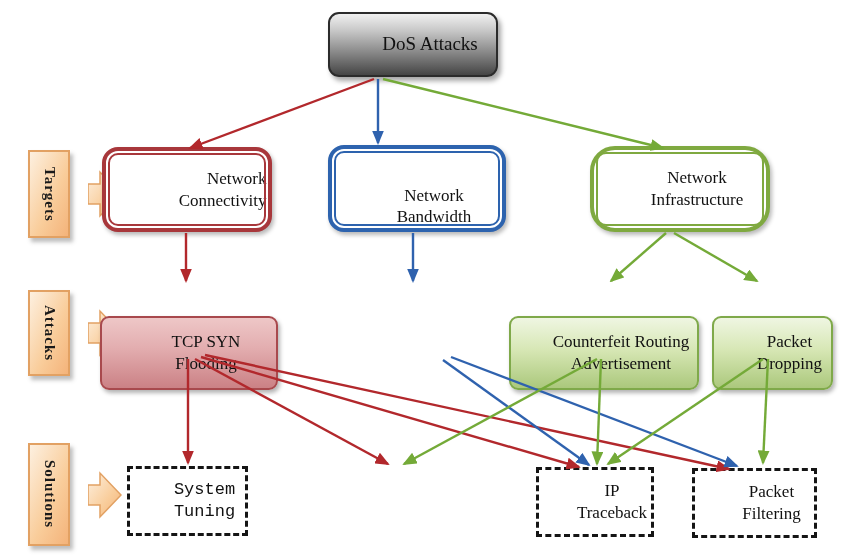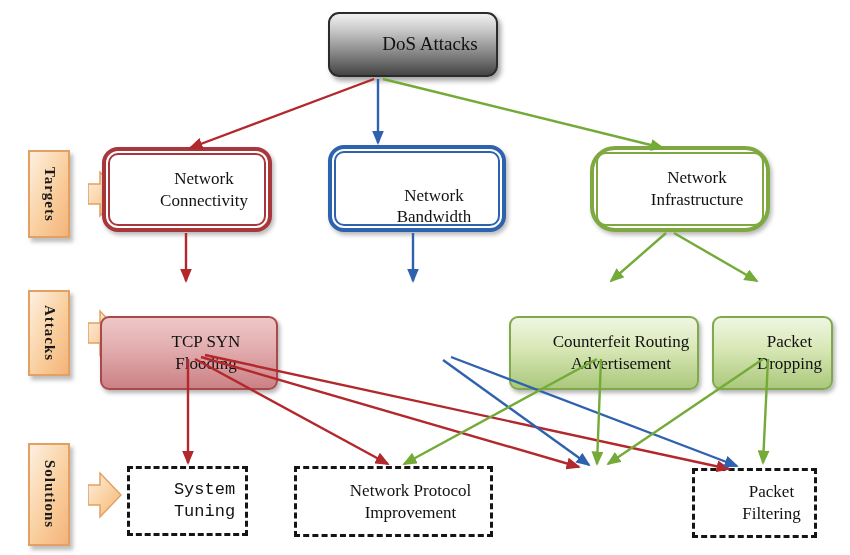--- a/index.html
+++ b/index.html
@@ -18,21 +18,21 @@
     border:2px solid #2b2b2b;border-radius:11px;
     box-shadow:3px 4px 5px rgba(0,0,0,.35);
     font-size:19px;
   }
 
   
   .t-box{background:#fff;border-radius:16px;border:4px solid #000;
     box-shadow:2px 3px 4px rgba(0,0,0,.28);font-size:17px;}
   .t-box::before{content:"";position:absolute;inset:2px;border:2px solid #000;
     border-radius:10px;pointer-events:none;}
-  .t-red{left:102px;top:147px;width:170px;height:85px;border-color:#a8373b;}
+  .t-red{left:102px;top:147px;width:170px;height:85px;border-color:#a8373b;text-align:right;}
   .t-red::before{border-color:#a8373b;}
   .t-blue{left:328px;top:145px;width:178px;height:87px;border-color:#2d63ae;align-items:flex-end;}
   .t-blue::before{border-color:#2d63ae;}
   .t-green{left:590px;top:146px;width:180px;height:86px;border-color:#7fa940;border-radius:25px;}
   .t-green::before{border-color:#7fa940;}
   .t-box span{max-width:125px;}
 
   
   .a-box{border-radius:9px;font-size:17px;box-shadow:2px 3px 4px rgba(0,0,0,.3);margin-top:32px;}
   .a-red{left:100px;top:284px;width:178px;height:74px;border:2px solid #a8494d;
@@ -174,20 +174,20 @@
   <div class="node a-box a-green1">
     <span>Counterfeit Routing Advertisement</span>
   </div>
   <div class="node a-box a-green2">
     <span>Packet Dropping</span>
   </div>
 
   <div class="node s-box s-1">
     <span>System Tuning</span>
   </div>
-  <div class="node s-box s-2">
-    <span>Network Protocol Improvement</span>
+  <div class="node s-box s-3">
+    <span>IP Traceback</span>
   </div>
   <div class="node s-box s-4">
     <span>Packet Filtering</span>
   </div>
 
 </div>
 
 </body></html>

